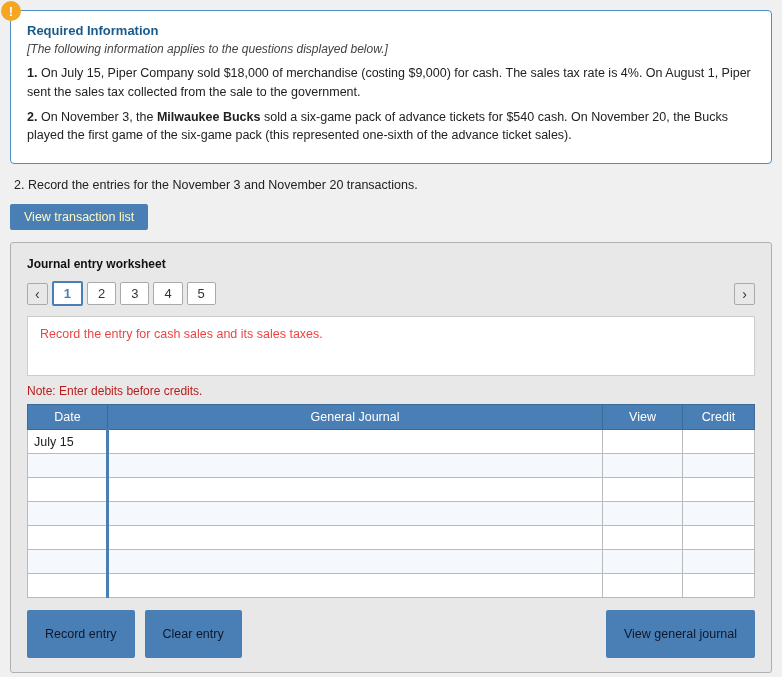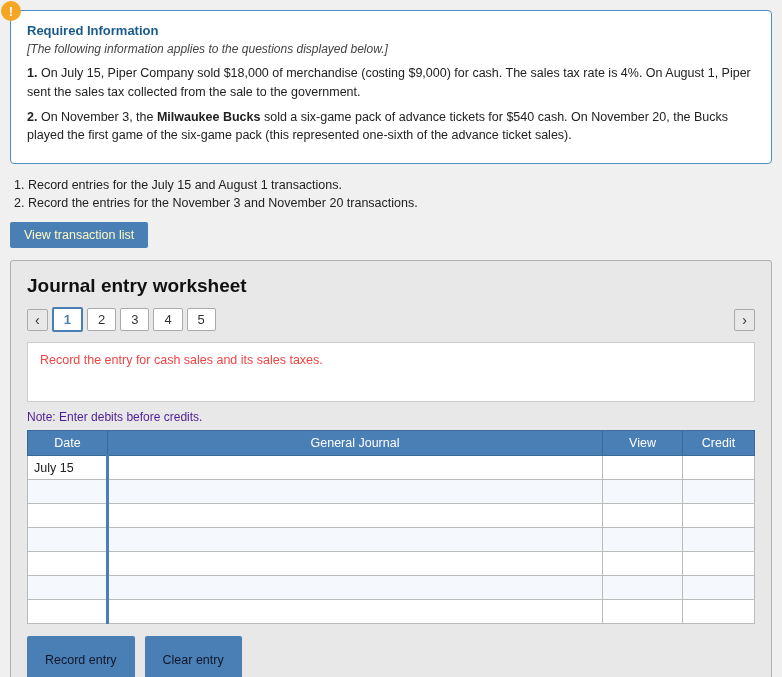--- a/index.html
+++ b/index.html
@@ -77,21 +77,21 @@
       border-radius: 2px;
       margin-bottom: 12px;
     }
     .journal-worksheet {
       background: #e8e8e8;
       border: 1px solid #b0b0b0;
       border-radius: 3px;
       padding: 14px 16px 14px 16px;
     }
     .worksheet-title {
-      font-size: 19px;
+      font-size: 12px;
       font-weight: bold;
       margin-bottom: 10px;
       color: #111;
     }
     .tab-nav {
       display: flex;
       align-items: center;
       margin-bottom: 10px;
       gap: 4px;
     }
@@ -122,21 +122,21 @@
     .entry-description-box {
       background: #fff;
       border: 1px solid #ccc;
       padding: 10px 12px;
       font-size: 12.5px;
       color: #ef4444;
       margin-bottom: 8px;
       min-height: 60px;
     }
     .note-text {
-      color: #4c1d95;
+      color: #b91c1c;
       font-size: 12px;
       margin-bottom: 6px;
     }
     .journal-table {
       width: 100%;
       border-collapse: collapse;
       font-size: 12.5px;
     }
     .journal-table th {
       background: #4a7fb5;
@@ -210,21 +210,20 @@
       <span class="black"><strong>1.</strong> On July 15, Piper Company sold $18,000 of merchandise (costing $9,000) for cash. The sales tax rate is 4%. On August 1, Piper sent the sales tax collected from the sale to the government.</span>
     </li>
     <li>
       <span class="black"><strong>2.</strong> On November 3, the <strong>Milwaukee Bucks</strong> sold a six-game pack of advance tickets for $540 cash. On November 20, the Bucks played the first game of the six-game pack (this represented one-sixth of the advance ticket sales).</span>
     </li>
   </ol>
 </div>
 
 
 <div class="questions-section">
-  <p>1. Record entries for the July 15 and August 1 transactions.</p>
   <p>2. Record the entries for the November 3 and November 20 transactions.</p>
 </div>
 
 
 <button class="btn-view-transaction">View transaction list</button>
 
 
 <div class="journal-worksheet">
   <div class="worksheet-title">Journal entry worksheet</div>
 
@@ -295,17 +294,18 @@
         <td><input type="text" style=""></td>
       </tr>
     </tbody>
   </table>
 
   <div class="bottom-buttons">
     <div class="btn-group-left">
       <button class="btn-action">Record entry</button>
       <button class="btn-action">Clear entry</button>
     </div>
+    <button class="btn-action">View general journal</button>
   </div>
 </div>
 
 
 
 
 </body></html>

